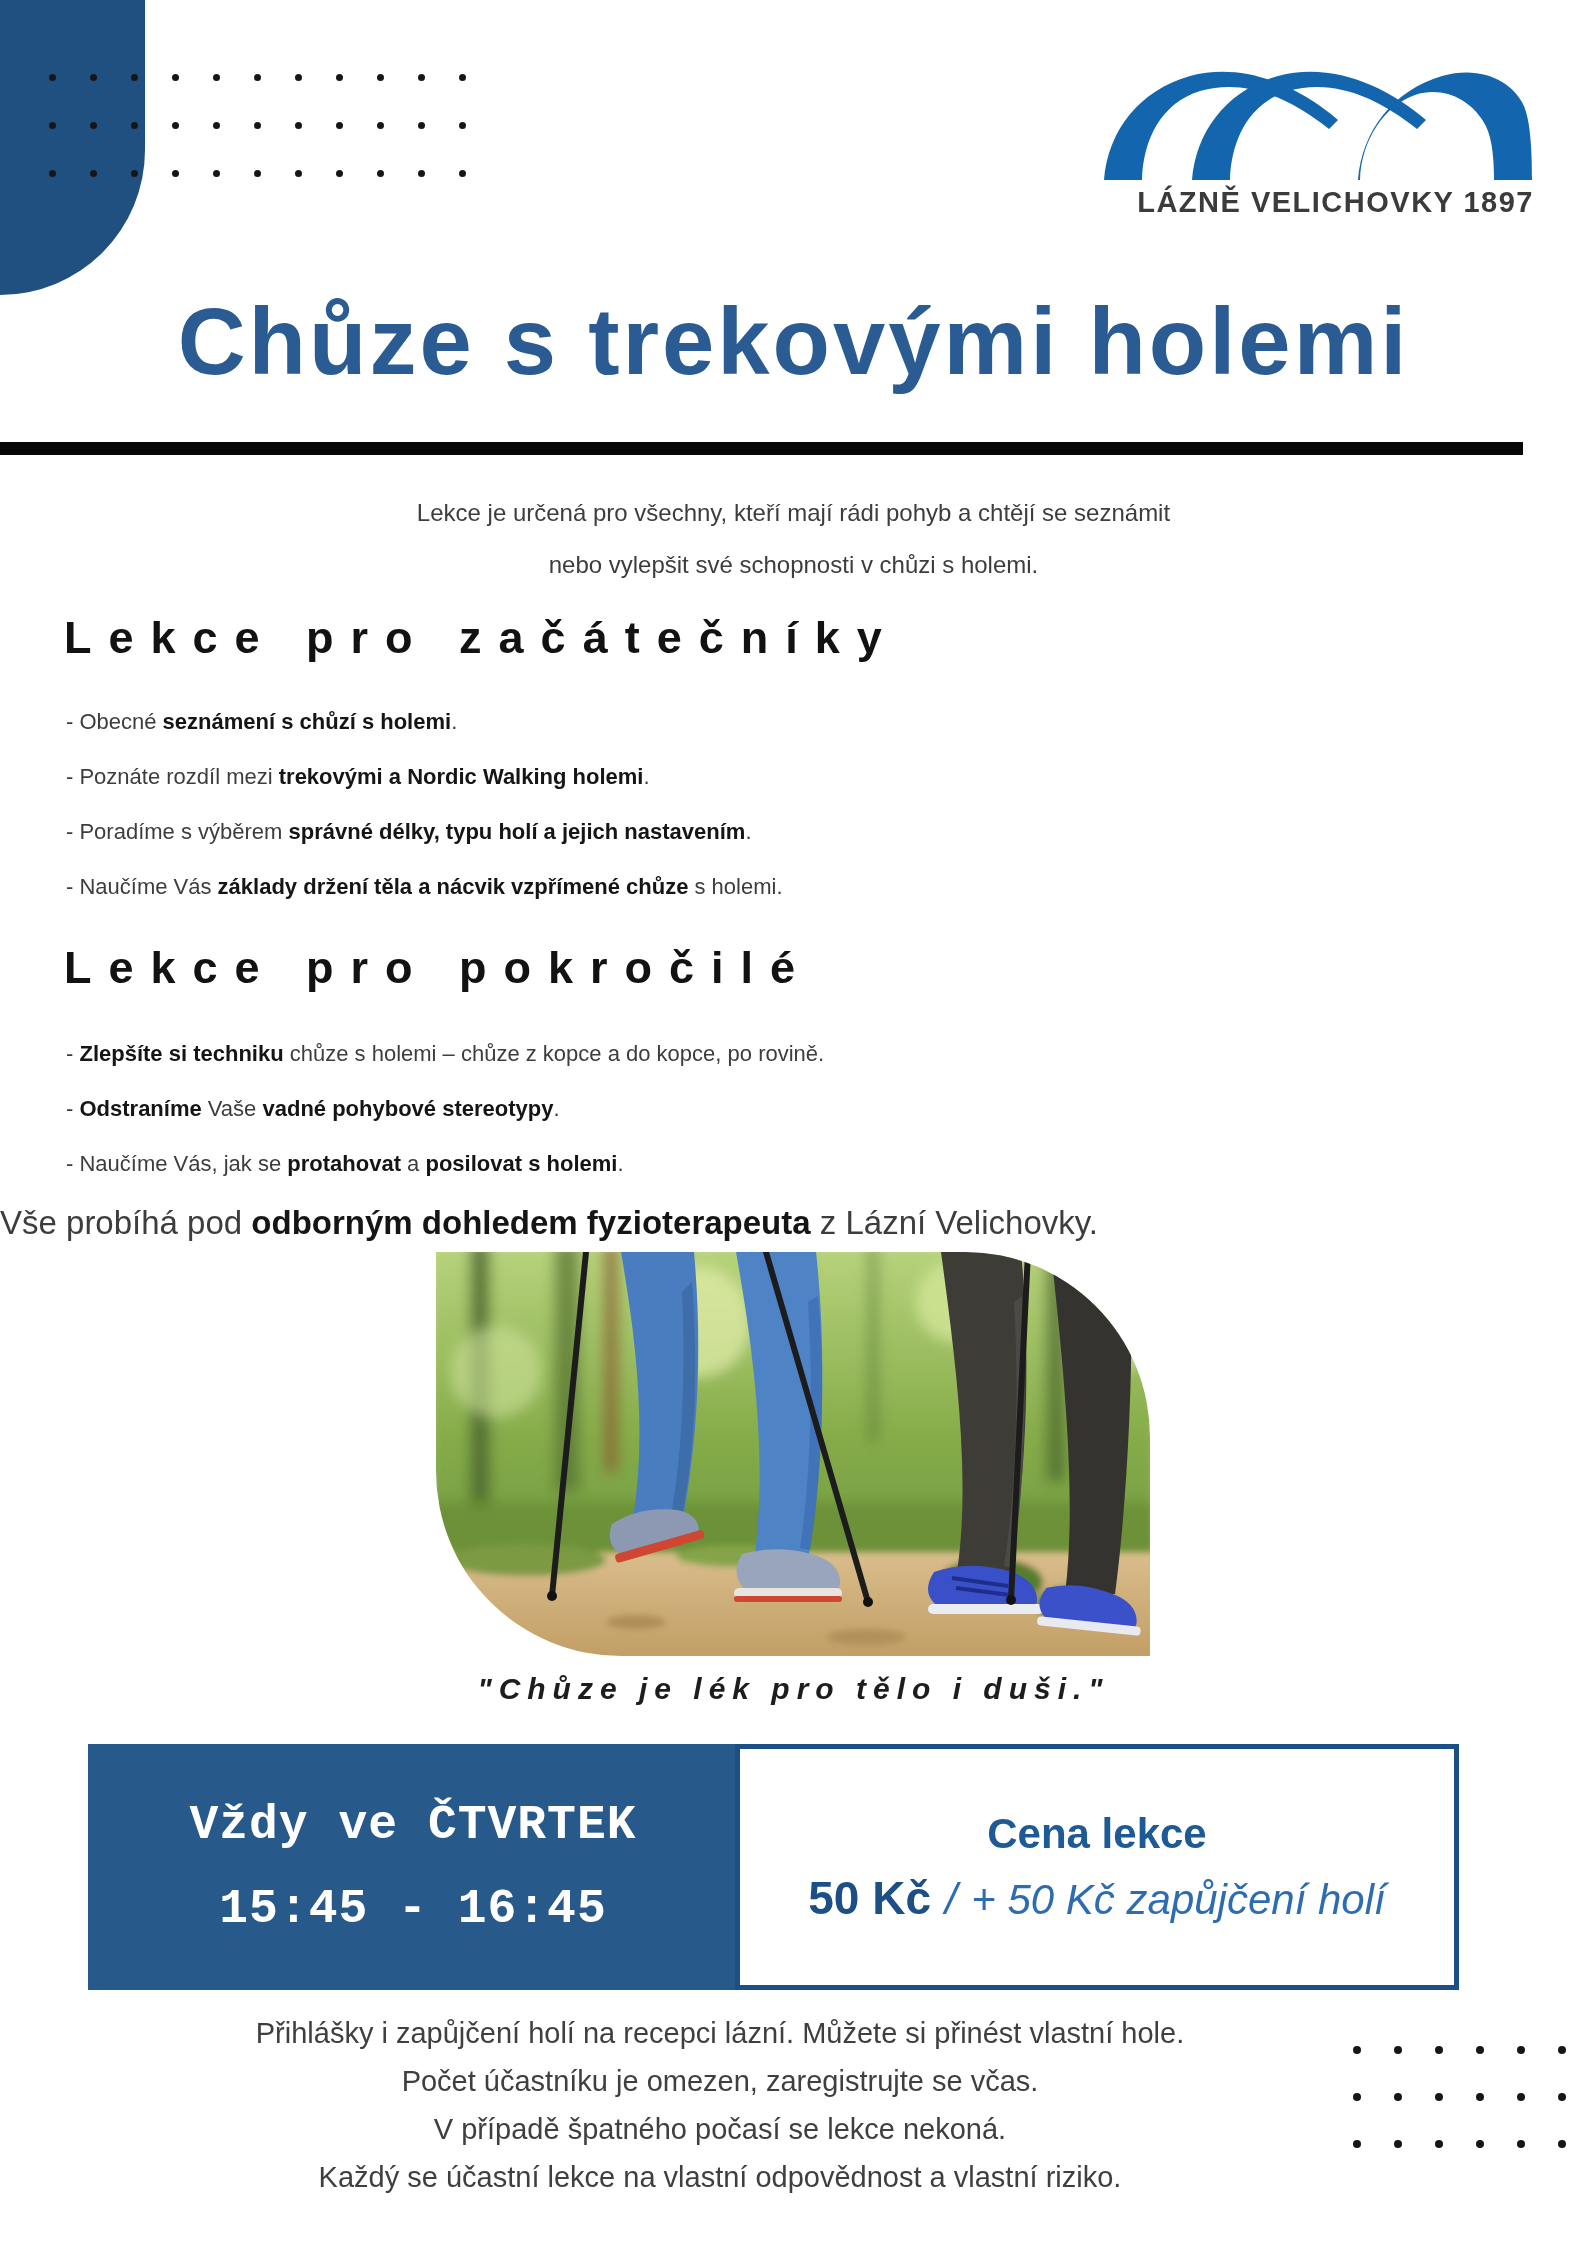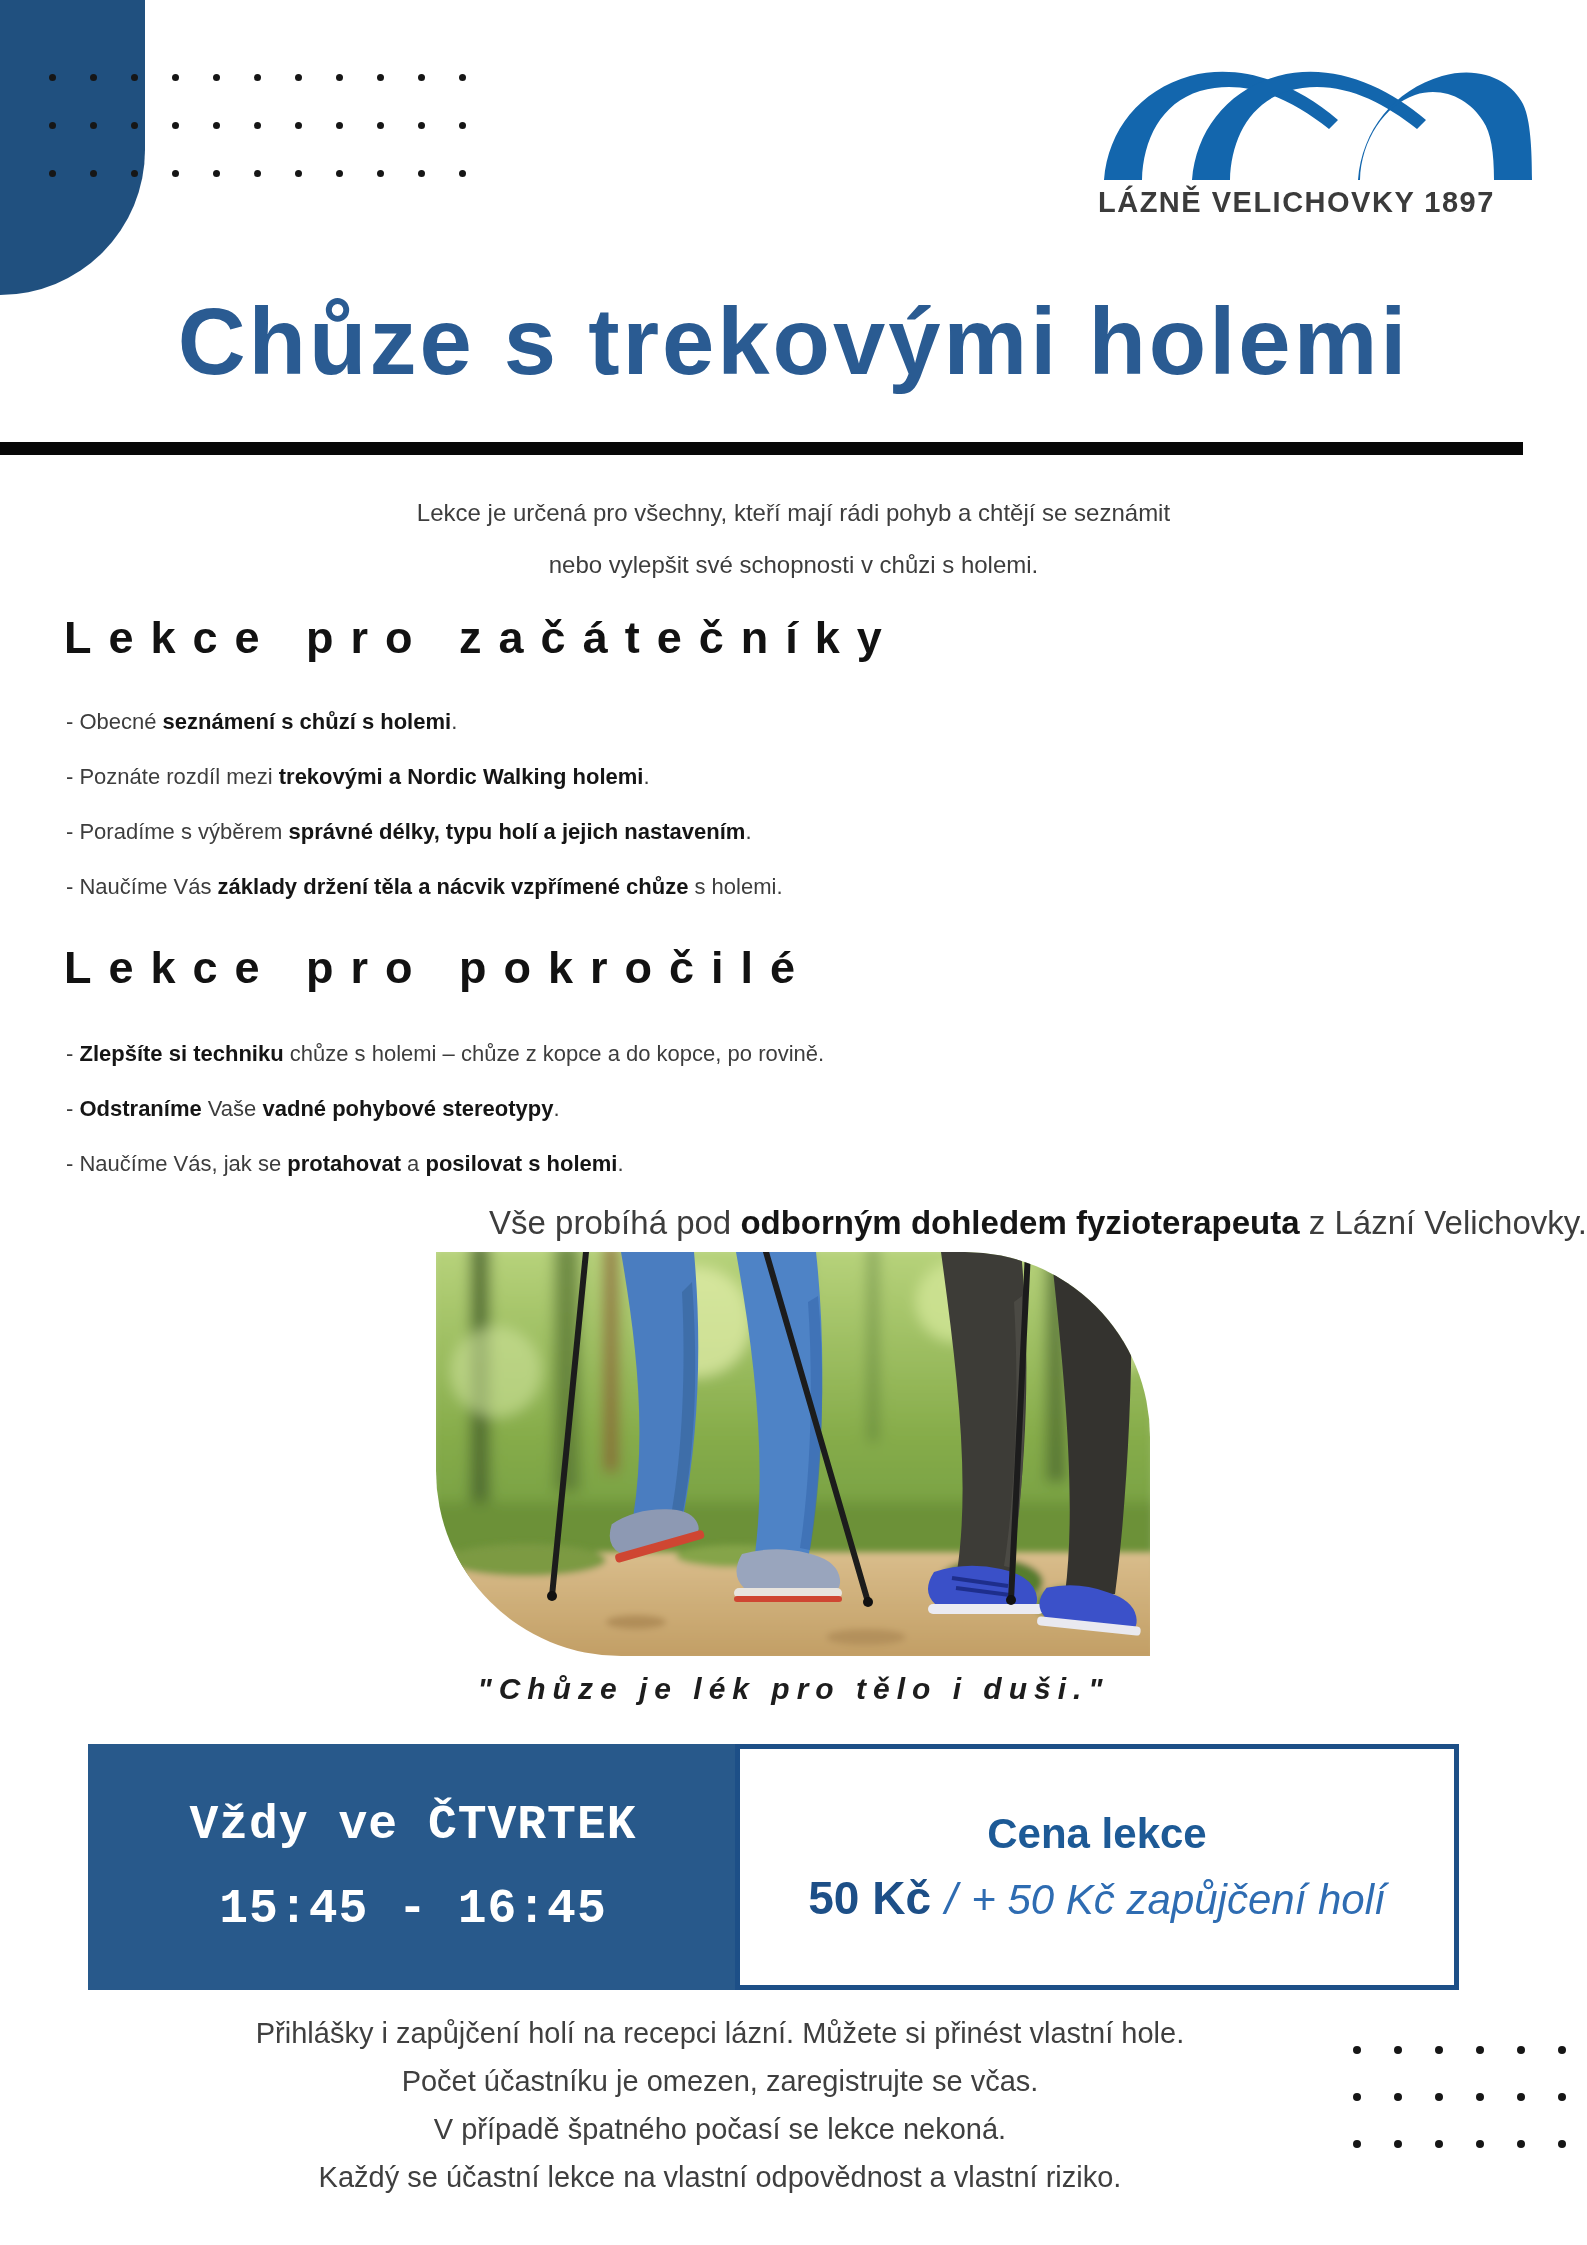--- a/index.html
+++ b/index.html
@@ -14,21 +14,21 @@
     border-radius:0 0 150px 0;}
 
   
   .dot-grid{display:grid;}
   .dot-grid.top{left:49px;top:74px;grid-template-columns:repeat(11,7px);gap:41px 34px;}
   .dot-grid.bottom{left:1353px;top:2046px;grid-template-columns:repeat(6,8px);gap:39px 33px;}
   .dot-grid .dot{width:7px;height:7px;border-radius:50%;background:#161616;}
   .dot-grid.bottom .dot{width:8px;height:8px;}
 
   
-  .logo{left:1098px;top:58px;width:436px;text-align:left;}
+  .logo{left:1098px;top:58px;width:436px;text-align:right;}
   .logo svg{display:block;width:436px;height:126px;}
   .logo-text{margin-top:2px;font-size:29px;font-weight:700;letter-spacing:1.5px;
     color:#3b3b3b;white-space:nowrap;}
 
   
   .title{left:0;top:288px;width:1587px;text-align:center;font-size:94px;line-height:1.15;
     font-weight:700;color:#2a5b92;letter-spacing:3px;}
   .divider{left:0;top:442px;width:1523px;height:13px;background:#070707;}
 
   
@@ -36,21 +36,21 @@
     color:#3d3d3d;}
 
   
   .sec-heading{font-size:45px;font-weight:700;color:#121212;letter-spacing:17px;white-space:nowrap;}
   .h-beg{left:64px;top:612px;}
   .h-adv{left:64px;top:942px;}
   .bullet-list{font-size:22px;line-height:55px;color:#3d3d3d;white-space:nowrap;}
   .list-beg{left:66px;top:694px;}
   .list-adv{left:66px;top:1026px;}
   .bullet-list b, .note b{font-weight:700;color:#151515;}
-  .note{left:0;top:1204px;width:1587px;text-align:right;font-size:33px;color:#3d3d3d;}
+  .note{left:0;top:1204px;width:1587px;text-align:left;font-size:33px;color:#3d3d3d;}
 
   
   .photo{left:436px;top:1252px;width:714px;height:404px;border-radius:0 185px 0 185px;
     overflow:hidden;margin:0;padding:0;}
   .photo svg{display:block;width:714px;height:404px;}
 
   
   .caption{left:0;top:1672px;width:1587px;text-align:center;font-size:30px;font-weight:700;
     font-style:italic;letter-spacing:7px;color:#1d1d1d;}
 

